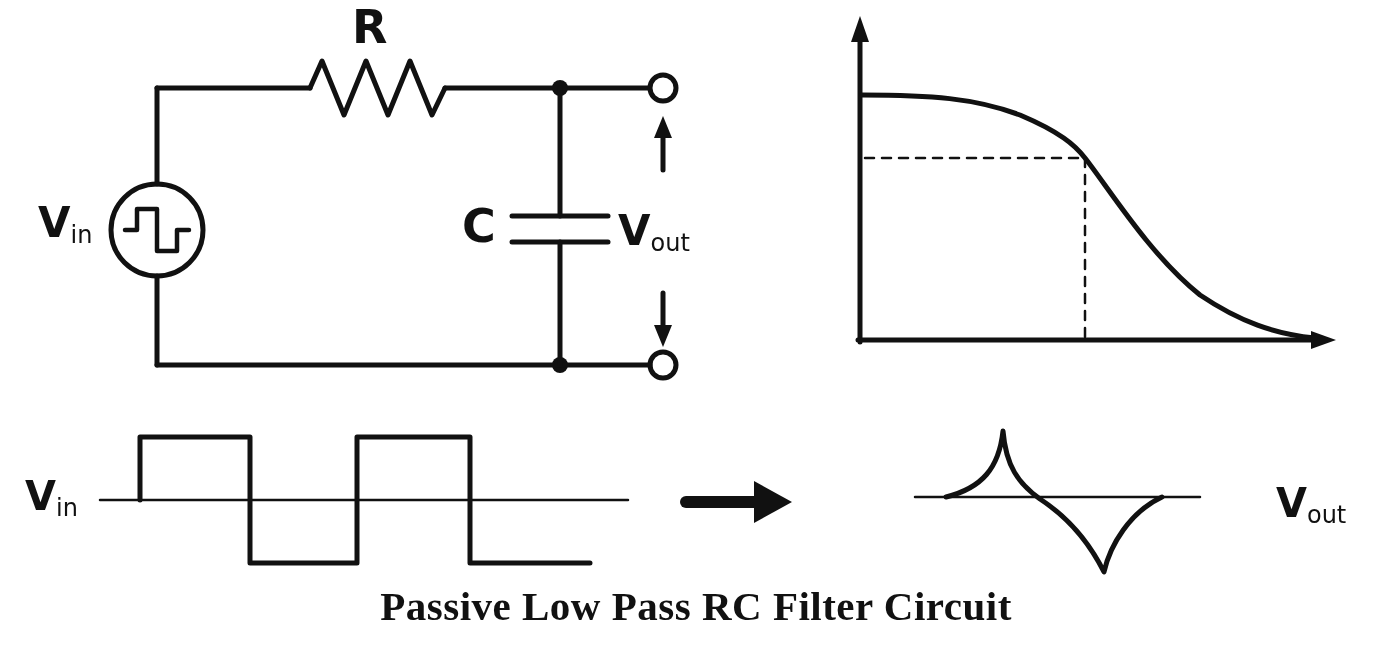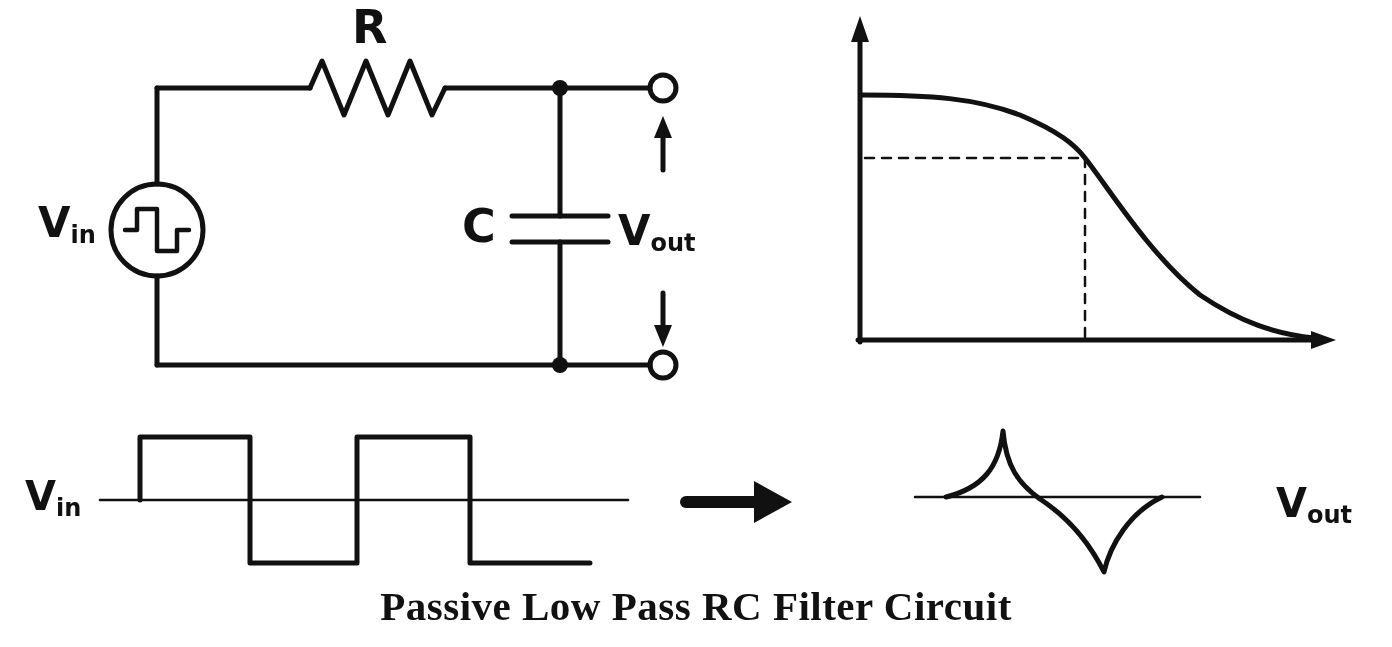--- a/index.html
+++ b/index.html
@@ -9,21 +9,21 @@
     background:#ffffff;
     font-family:"DejaVu Sans","Liberation Sans",sans-serif;
     color:#111;
     overflow:hidden;
   }
   .stage svg{position:absolute;left:0;top:0;}
   .label{position:absolute;font-weight:bold;line-height:1;white-space:nowrap;}
   .lbl-r{left:352px;top:4px;font-size:46px;}
   .lbl-c{left:462px;top:203px;font-size:46px;}
   .v-label{font-size:42px;}
-  .v-label sub{font-size:24px;font-weight:bold;vertical-align:-6px;letter-spacing:0;}
+  .v-label sub{font-size:24px;font-weight:normal;vertical-align:-6px;letter-spacing:0;}
   .lbl-vin-circuit{left:38px;top:202px;}
   .lbl-vout-circuit{left:618px;top:210px;}
   .lbl-cutoff{
     left:850px;top:360px;width:480px;text-align:center;
     font-size:29px;font-weight:600;
     font-family:"Liberation Sans","DejaVu Sans",sans-serif;
   }
   .lbl-cutoff sub{font-size:19px;font-weight:600;vertical-align:-5px;}
   .lbl-vin-wave{left:25px;top:476px;font-size:40px;}
   .lbl-vout-wave{left:1276px;top:483px;font-size:40px;}

